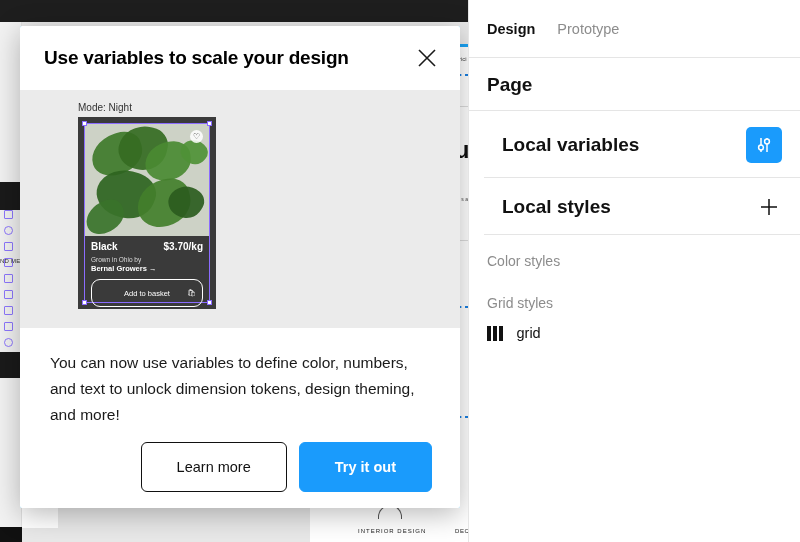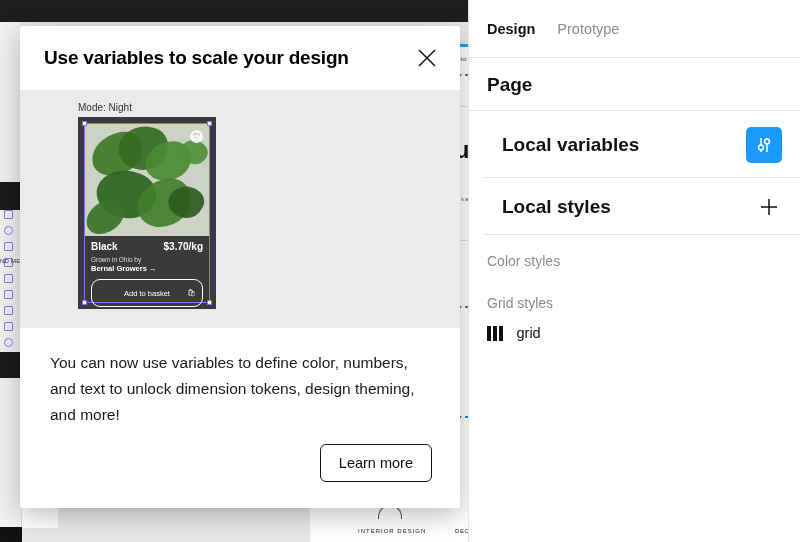--- a/index.html
+++ b/index.html
@@ -148,21 +148,21 @@
   .day-frame { width: 138px; height: 192px; background: #ffffff; }
 
   .modal-body { flex: 1; padding: 22px 30px 0 30px; background: #fff; }
   .modal-text { font-size: 15.5px; line-height: 26px; color: #1a1a1a; }
   .modal-actions {
     display: flex; justify-content: flex-end; gap: 12px;
     padding: 14px 28px 26px 28px; background: #fff;
   }
   .btn {
     border-radius: 6px; font-size: 14.5px; font-weight: 700; cursor: pointer;
-    padding: 0 18px; height: 38px; display: flex; align-items: center; justify-content: center;
+    padding: 0 35px; height: 50px; display: flex; align-items: center; justify-content: center;
     font-family: "Liberation Sans", sans-serif;
   }
   .btn-secondary { background: #fff; color: #111; border: 1px solid #111; font-weight: 400; }
   .btn-primary { background: #1a9bfc; color: #fff; border: 1px solid #1a9bfc; }
 
   
   .right-panel {
     position: absolute; right: 0; top: 0; width: 332px; height: 542px;
     background: #ffffff; border-left: 1px solid #e5e5e5;
     display: flex; flex-direction: column;
@@ -307,20 +307,21 @@
       </div>
 
     </div>
 
     <div class="modal-body">
       <p class="modal-text">You can now use variables to define color, numbers, and text to unlock dimension tokens, design theming, and more!</p>
     </div>
 
     <div class="modal-actions">
       <button class="btn btn-secondary">Learn more</button>
+      <button class="btn btn-primary">Try it out</button>
     </div>
   </div>
 
   <div class="right-panel">
 
     <div class="panel-tabs">
       <div class="ptab active">Design</div>
       <div class="ptab">Prototype</div>
     </div>
 

